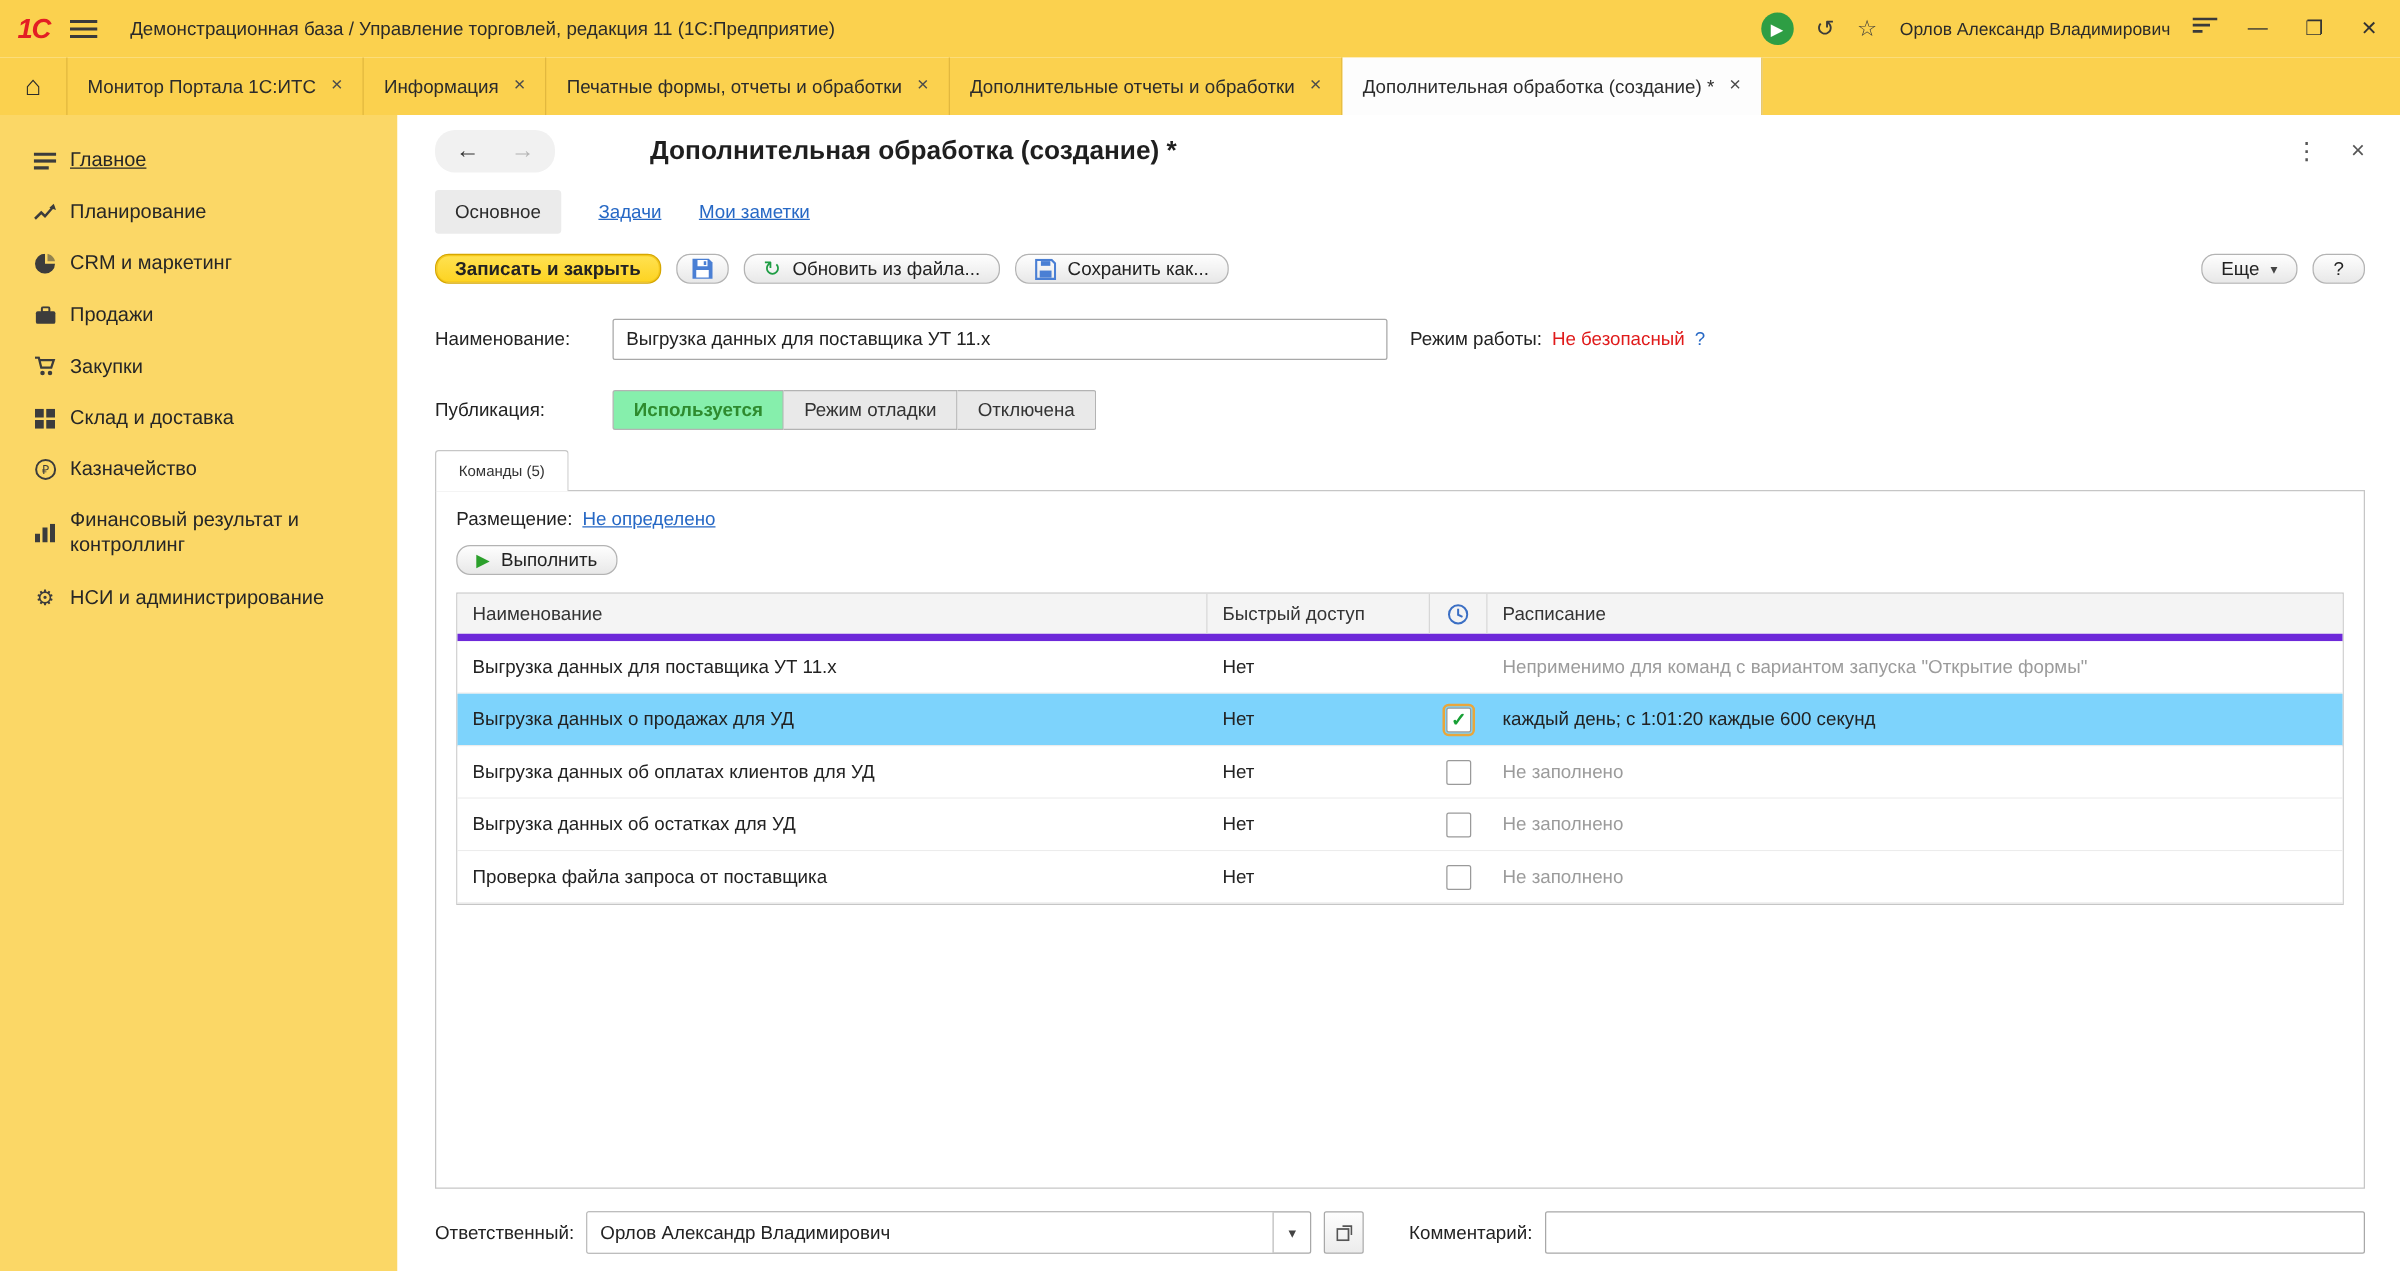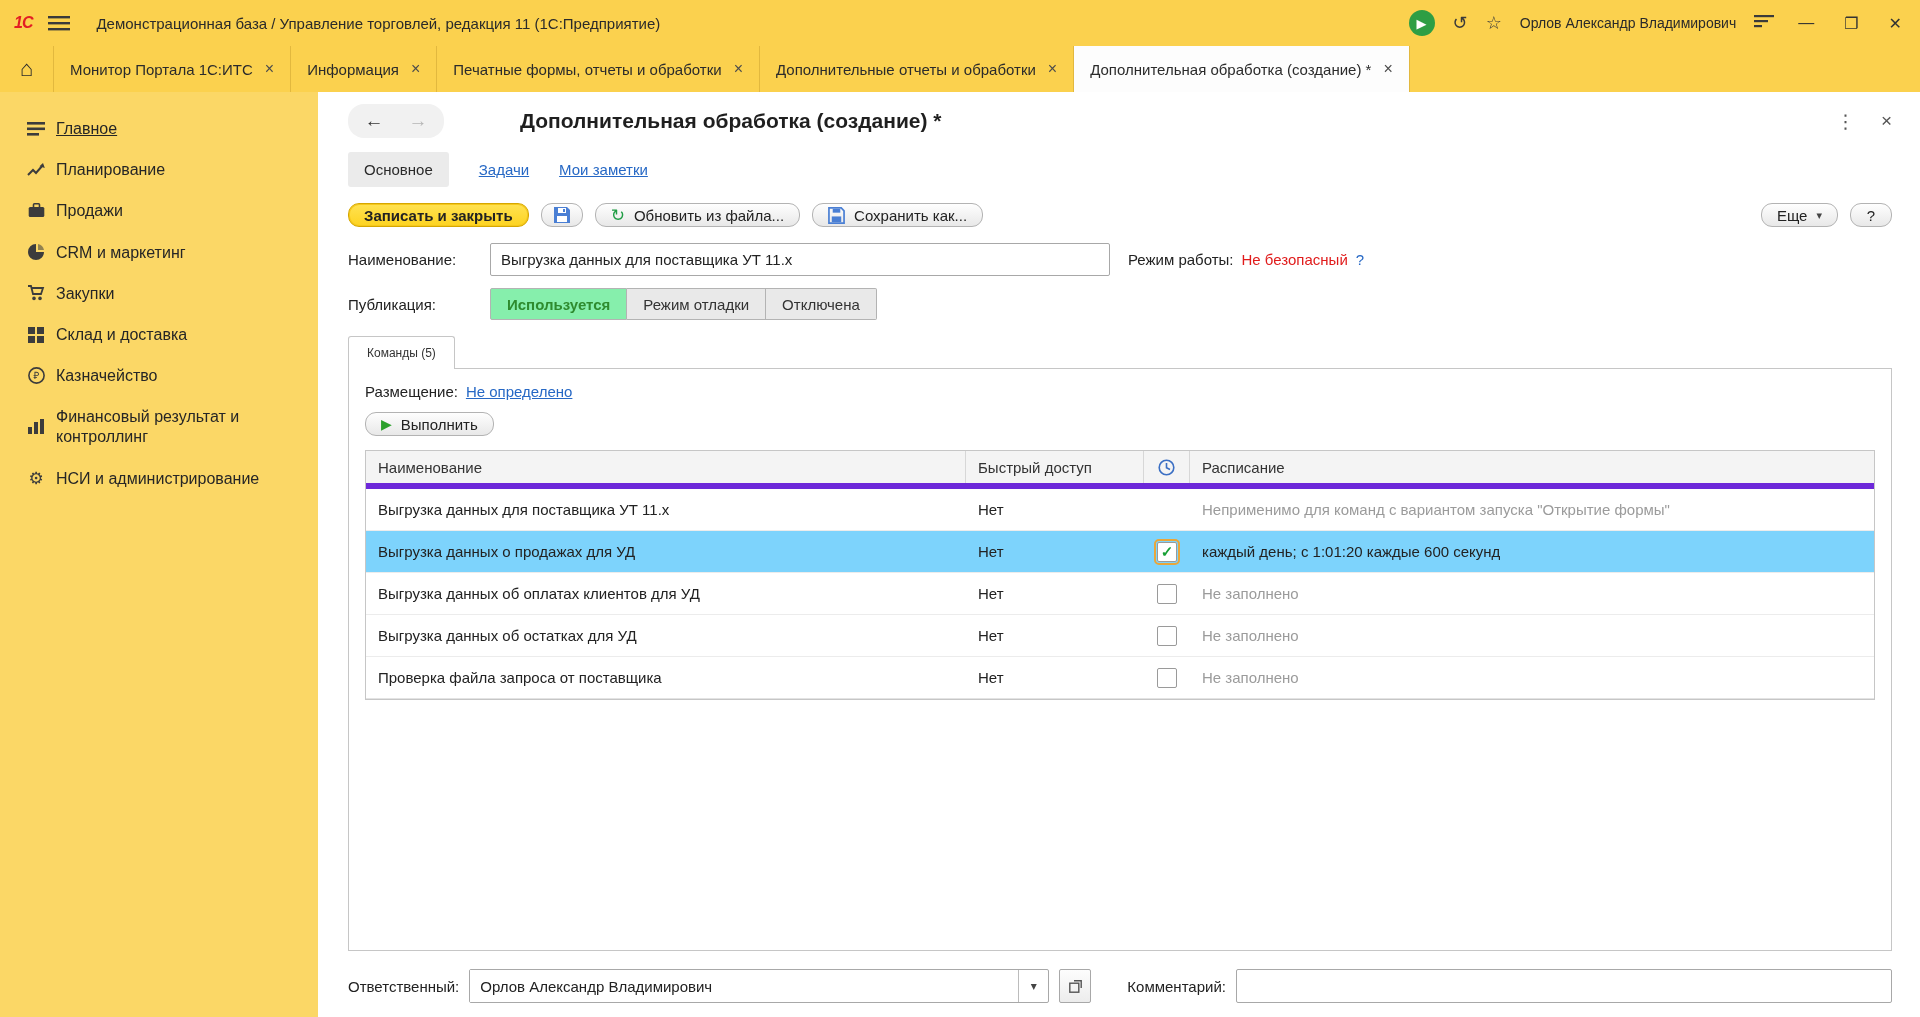--- a/index.html
+++ b/index.html
@@ -3,21 +3,21 @@
 <meta charset="utf-8">
 <style>
   * { margin:0; padding:0; box-sizing:border-box; }
   html,body { width:1920px; height:1017px; }
   body { font-family:"Liberation Sans", sans-serif; font-size:15px; color:#222; background:#fff; overflow:hidden; }
   button { font-family:inherit; font-size:inherit; background:none; border:none; cursor:pointer; }
 
   
   .titlebar { height:46px; background:#fbd14e; display:flex; align-items:center; justify-content:space-between; padding:0 12px 0 14px; }
   .tb-left { display:flex; align-items:center; gap:16px; }
-  .logo { color:#e31e24; font-weight:bold; font-size:16px; font-style:italic; letter-spacing:-1px; }
+  .logo { color:#e31e24; font-weight:bold; font-size:22px; font-style:italic; letter-spacing:-1px; }
   .ham-svg { display:block; }
   .tb-title { font-size:15px; color:#2a2a2a; margin-left:10px; }
   .tb-right { display:flex; align-items:center; gap:18px; }
   .tb-ic { font-size:18px; color:#3a3a3a; line-height:1; }
   .disc-circle { width:26px; height:26px; border-radius:50%; background:#2e9e44; color:#fff; display:flex; align-items:center; justify-content:center; font-size:13px; }
   .tb-user { font-size:14px; color:#2a2a2a; }
   .win-ic { font-size:16px; color:#333; padding:0 6px; }
 
   
   .tabbar { height:46px; background:#fbd14e; display:flex; align-items:stretch; }
@@ -53,21 +53,21 @@
   
   .toolbar { display:flex; align-items:center; gap:12px; margin-bottom:16px; }
   .btn { height:24px; display:inline-flex; align-items:center; gap:9px; padding:0 15px; background:linear-gradient(#fefefe,#e8e8e8); border:1px solid #b3b3b3; border-radius:11px; font-size:15px; color:#222; }
   .btn-primary { background:linear-gradient(#ffe252,#fdd321); border:1px solid #d6a700; box-shadow:inset 0 0 0 1px #f5c81c; font-weight:bold; }
   .btn-sq { width:42px; justify-content:center; padding:0; }
   .toolbar-right { margin-left:auto; display:flex; gap:12px; }
   .caret { font-size:11px; color:#444; }
   .grn { color:#1f9d44; font-size:17px; }
 
   
-  .frow { display:flex; align-items:center; margin-bottom:12px; }
+  .frow { display:flex; align-items:center; margin-bottom:12px;margin-top:12px; }
   .flabel { width:142px; font-size:15px; color:#222; flex-shrink:0; }
   .txt-input { height:33px; border:1px solid #a8a8a8; border-radius:2px; padding:0 10px; font-size:15px; font-family:inherit; color:#222; }
   .name-input { width:620px; }
   .mode-wrap { display:flex; align-items:center; gap:8px; margin-left:18px; }
   .red { color:#e01b1b; }
   .blue-link { color:#2668c5; }
   .u { text-decoration:underline; }
 
   .seg { display:flex; }
   .seg-btn { height:32px; padding:0 16px; border:1px solid #b3b3b3; border-left:none; background:#e9e9e9; font-size:15px; color:#333; display:flex; align-items:center; }
@@ -191,35 +191,35 @@
       <span class="side-icon">
           <svg width="18" height="16" viewBox="0 0 18 16">
             <polyline points="1,13 6,8 9,11 16,3" fill="none" stroke="#3c3c3c" stroke-width="2"></polyline>
             <polygon points="16,1 17.8,6 12.5,4.2" fill="#3c3c3c"></polygon>
           </svg>
         </span>
       <span class="side-label">Планирование</span>
     </div>
     <div class="side-item">
       <span class="side-icon">
+          <svg width="16" height="16" viewBox="0 0 16 16">
+            <path d="M8 8 V0 A8 8 0 1 0 16 8 Z" fill="#3c3c3c"></path>
+            <path d="M10 6 V0 A8 8 0 0 1 16 6 Z" fill="#3c3c3c" opacity="0.55"></path>
+          </svg>
+        </span>
+      <span class="side-label">CRM и маркетинг</span>
+    </div>
+    <div class="side-item">
+      <span class="side-icon">
           <svg width="17" height="15" viewBox="0 0 17 15">
             <rect x="0.7" y="4" width="15.6" height="10" rx="1.5" fill="#3c3c3c"></rect>
             <rect x="5.5" y="0.8" width="6" height="4" rx="1" fill="none" stroke="#3c3c3c" stroke-width="1.6"></rect>
           </svg>
         </span>
       <span class="side-label">Продажи</span>
-    </div>
-    <div class="side-item">
-      <span class="side-icon">
-          <svg width="16" height="16" viewBox="0 0 16 16">
-            <path d="M8 8 V0 A8 8 0 1 0 16 8 Z" fill="#3c3c3c"></path>
-            <path d="M10 6 V0 A8 8 0 0 1 16 6 Z" fill="#3c3c3c" opacity="0.55"></path>
-          </svg>
-        </span>
-      <span class="side-label">CRM и маркетинг</span>
     </div>
     <div class="side-item">
       <span class="side-icon">
           <svg width="18" height="16" viewBox="0 0 18 16">
             <path d="M1 1 h3 l2 8 h8 l2-6 H5" fill="none" stroke="#3c3c3c" stroke-width="1.8"></path>
             <circle cx="7" cy="13.4" r="1.8" fill="#3c3c3c"></circle>
             <circle cx="13" cy="13.4" r="1.8" fill="#3c3c3c"></circle>
           </svg>
         </span>
       <span class="side-label">Закупки</span>

